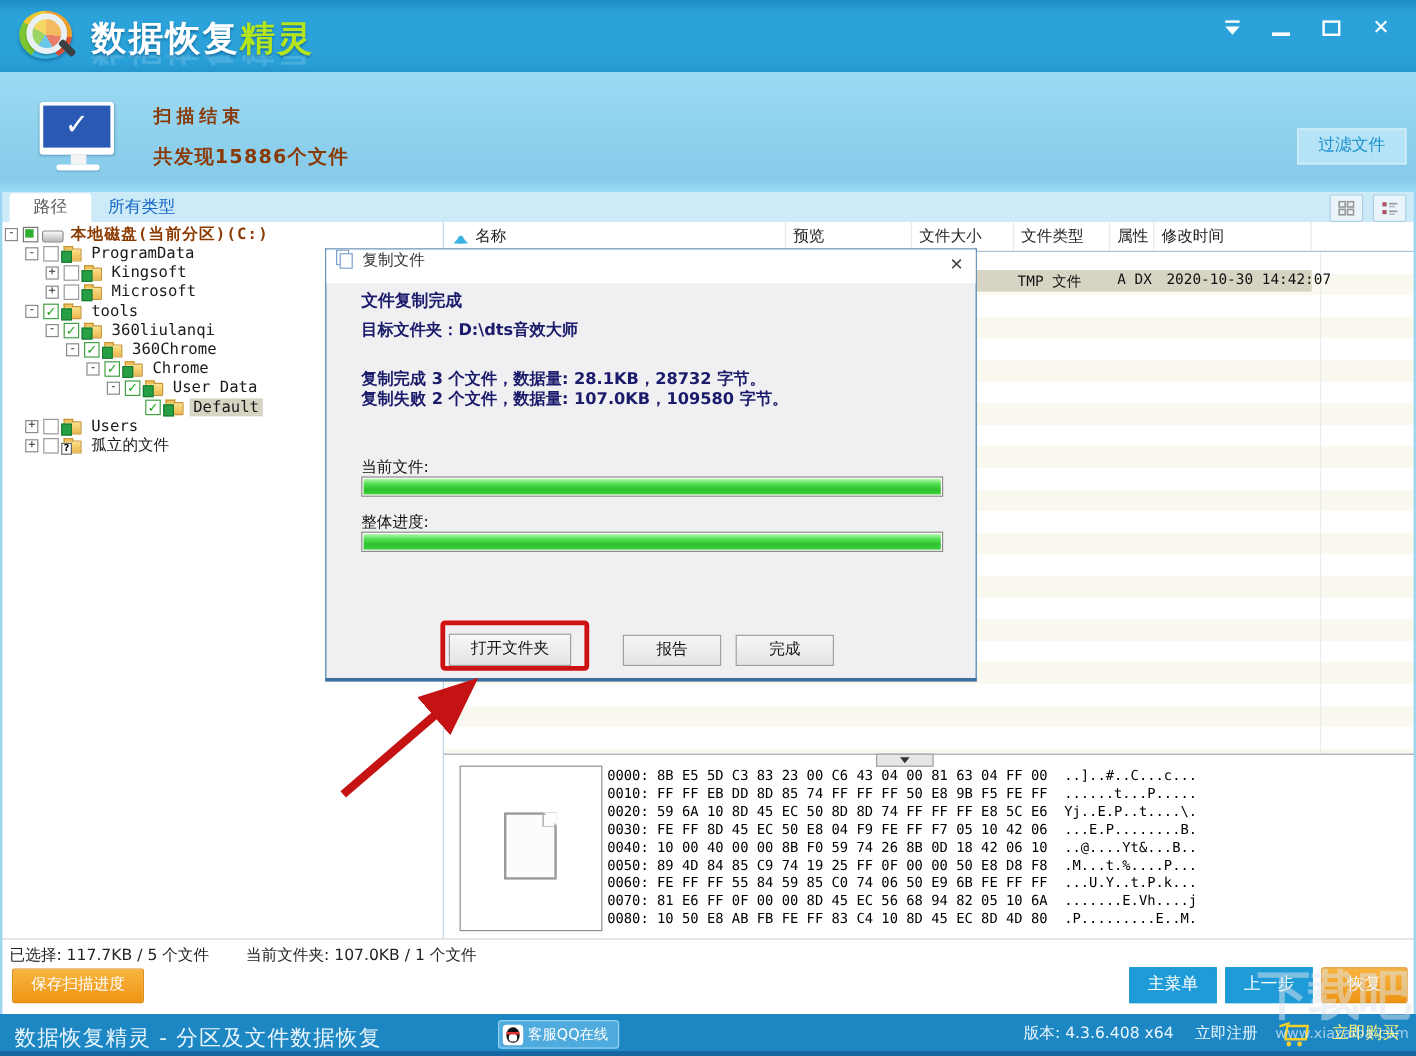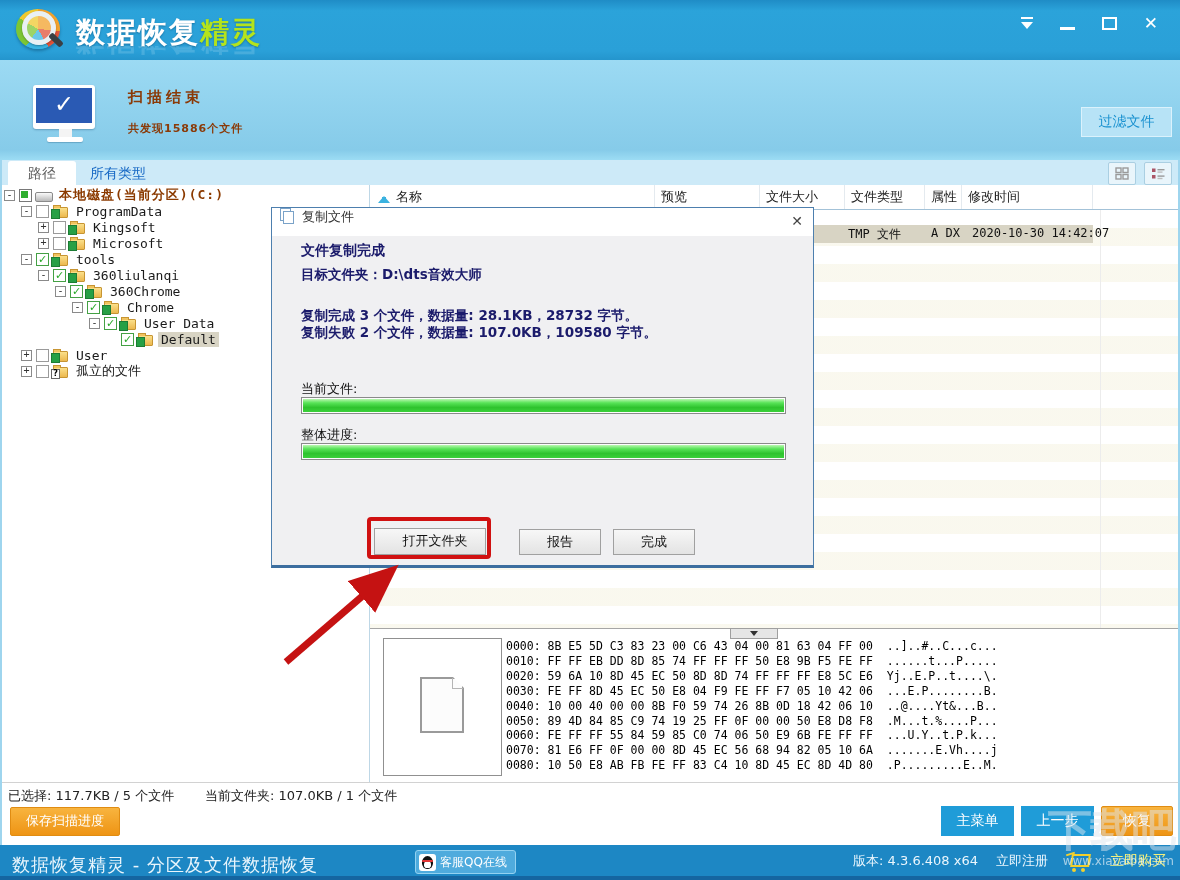--- a/index.html
+++ b/index.html
@@ -35,21 +35,21 @@
   .subheader{position:absolute;left:0;top:60px;width:1180px;height:100px;
              background:linear-gradient(180deg,#9cdaf3 0,#86cbe9 90%,#9cdcf4 100%);}
   .monitor{position:absolute;left:33px;top:25px;width:64px;height:60px;}
   .mon-screen{width:62px;height:44px;background:#fff;border-radius:3px;padding:3px;box-sizing:border-box;
               box-shadow:0 1px 2px rgba(0,50,90,.3);}
   .mon-screen span{display:block;width:56px;height:35px;background:#2a5ab4;color:#fff;
                    font-weight:bold;font-size:24px;line-height:33px;text-align:center;}
   .mon-neck{width:13px;height:8px;background:#f4f4f4;margin:0 auto;}
   .mon-base{width:36px;height:5px;background:#fff;border-radius:2px;margin:0 auto;box-shadow:0 1px 1px rgba(0,50,90,.25);}
   .scan-status{position:absolute;left:128px;top:28px;font-size:15px;font-weight:bold;color:#8a3a08;letter-spacing:4px;}
-  .scan-summary{position:absolute;left:128px;top:61px;font-size:11px;font-weight:bold;color:#8a3a08;letter-spacing:1px;}
+  .scan-summary{position:absolute;left:128px;top:61px;font-size:16px;font-weight:bold;color:#8a3a08;letter-spacing:1px;}
   .filter-btn{position:absolute;right:8px;top:47px;width:89px;height:28px;background:#b7e3f6;
               border:1px solid #dbf2fc;color:#1b92d0;font-size:14px;text-align:center;line-height:27px;cursor:pointer;}
 
   
   .tabrow{position:absolute;left:0;top:160px;width:1180px;height:25px;background:#cdeaf8;}
   .tab-active{position:absolute;left:8px;top:1px;width:68px;height:24px;background:#fff;border-radius:3px 3px 0 0;
               color:#5c5c5c;font-size:14px;text-align:center;line-height:24px;cursor:pointer;}
   .tab-inactive{position:absolute;left:80px;top:1px;width:76px;height:24px;color:#1668c4;font-size:14px;
                 text-align:center;line-height:24px;cursor:pointer;}
   .view-icons{position:absolute;right:8px;top:2px;display:flex;gap:8px;}
@@ -162,21 +162,21 @@
   .dlg-ok{position:absolute;left:29px;top:99px;font-size:13.5px;font-weight:bold;color:#1b1b6b;}
   .dlg-fail{position:absolute;left:29px;top:116px;font-size:13.5px;font-weight:bold;color:#1b1b6b;}
   .dlg-lbl-cur{position:absolute;left:29px;top:172px;font-size:13px;color:#111;}
   .dlg-lbl-all{position:absolute;left:29px;top:218px;font-size:13px;color:#111;}
   .progress{position:absolute;left:29px;width:485px;height:17px;border:1px solid #8a8a8a;background:#fdfdfd;
             box-sizing:border-box;padding:1px;}
   .bar-cur{top:189px;} .bar-all{top:235px;}
   .fill{height:100%;background:linear-gradient(180deg,#b9f7b0 0,#57e357 30%,#2ec32e 65%,#3ad03a 100%);}
   .btn-gray{position:absolute;background:linear-gradient(#f7f7f7,#e3e3e3);border:1px solid #a0a0a0;
             font-size:13px;color:#111;text-align:center;cursor:pointer;}
-  .dlg-open{left:102px;top:320px;width:100px;height:25px;line-height:24px;padding-left:10px;}
+  .dlg-open{left:102px;top:320px;width:100px;height:25px;line-height:24px;}
   .dlg-report{left:247px;top:321px;width:80px;height:24px;line-height:23px;}
   .dlg-done{left:341px;top:321px;width:80px;height:24px;line-height:23px;}
 
   
   .red-box{position:absolute;left:367px;top:517px;width:116px;height:34px;border:4px solid #d01111;
            border-radius:4px;z-index:55;pointer-events:none;}
   .annot-arrow{position:absolute;left:268px;top:550px;z-index:56;pointer-events:none;}
   .watermark{position:absolute;right:6px;bottom:12px;z-index:80;pointer-events:none;text-align:right;}
   .wm-text{font-size:44px;font-weight:bold;color:rgba(222,230,238,.5);letter-spacing:-2px;line-height:44px;}
   .wm-url{font-size:12px;color:rgba(255,255,255,.6);margin-top:2px;}
@@ -341,21 +341,21 @@
         </span>
         <span class="nlabel selected">Default</span>
       </div>
       <div class="tree-row" style="padding-left: 21px;">
         <span class="expander">+</span>
         <span class="cbx unchecked"></span>
         <span class="nicon">
           <span class="folder-shape"></span>
           <span class="nbadge"></span>
         </span>
-        <span class="nlabel">User</span>
+        <span class="nlabel">Users</span>
       </div>
       <div class="tree-row" style="padding-left: 21px;">
         <span class="expander">+</span>
         <span class="cbx unchecked"></span>
         <span class="nicon">
           <span class="folder-shape"></span>
           <span class="nbadge q">?</span>
         </span>
         <span class="nlabel">孤立的文件</span>
       </div>

